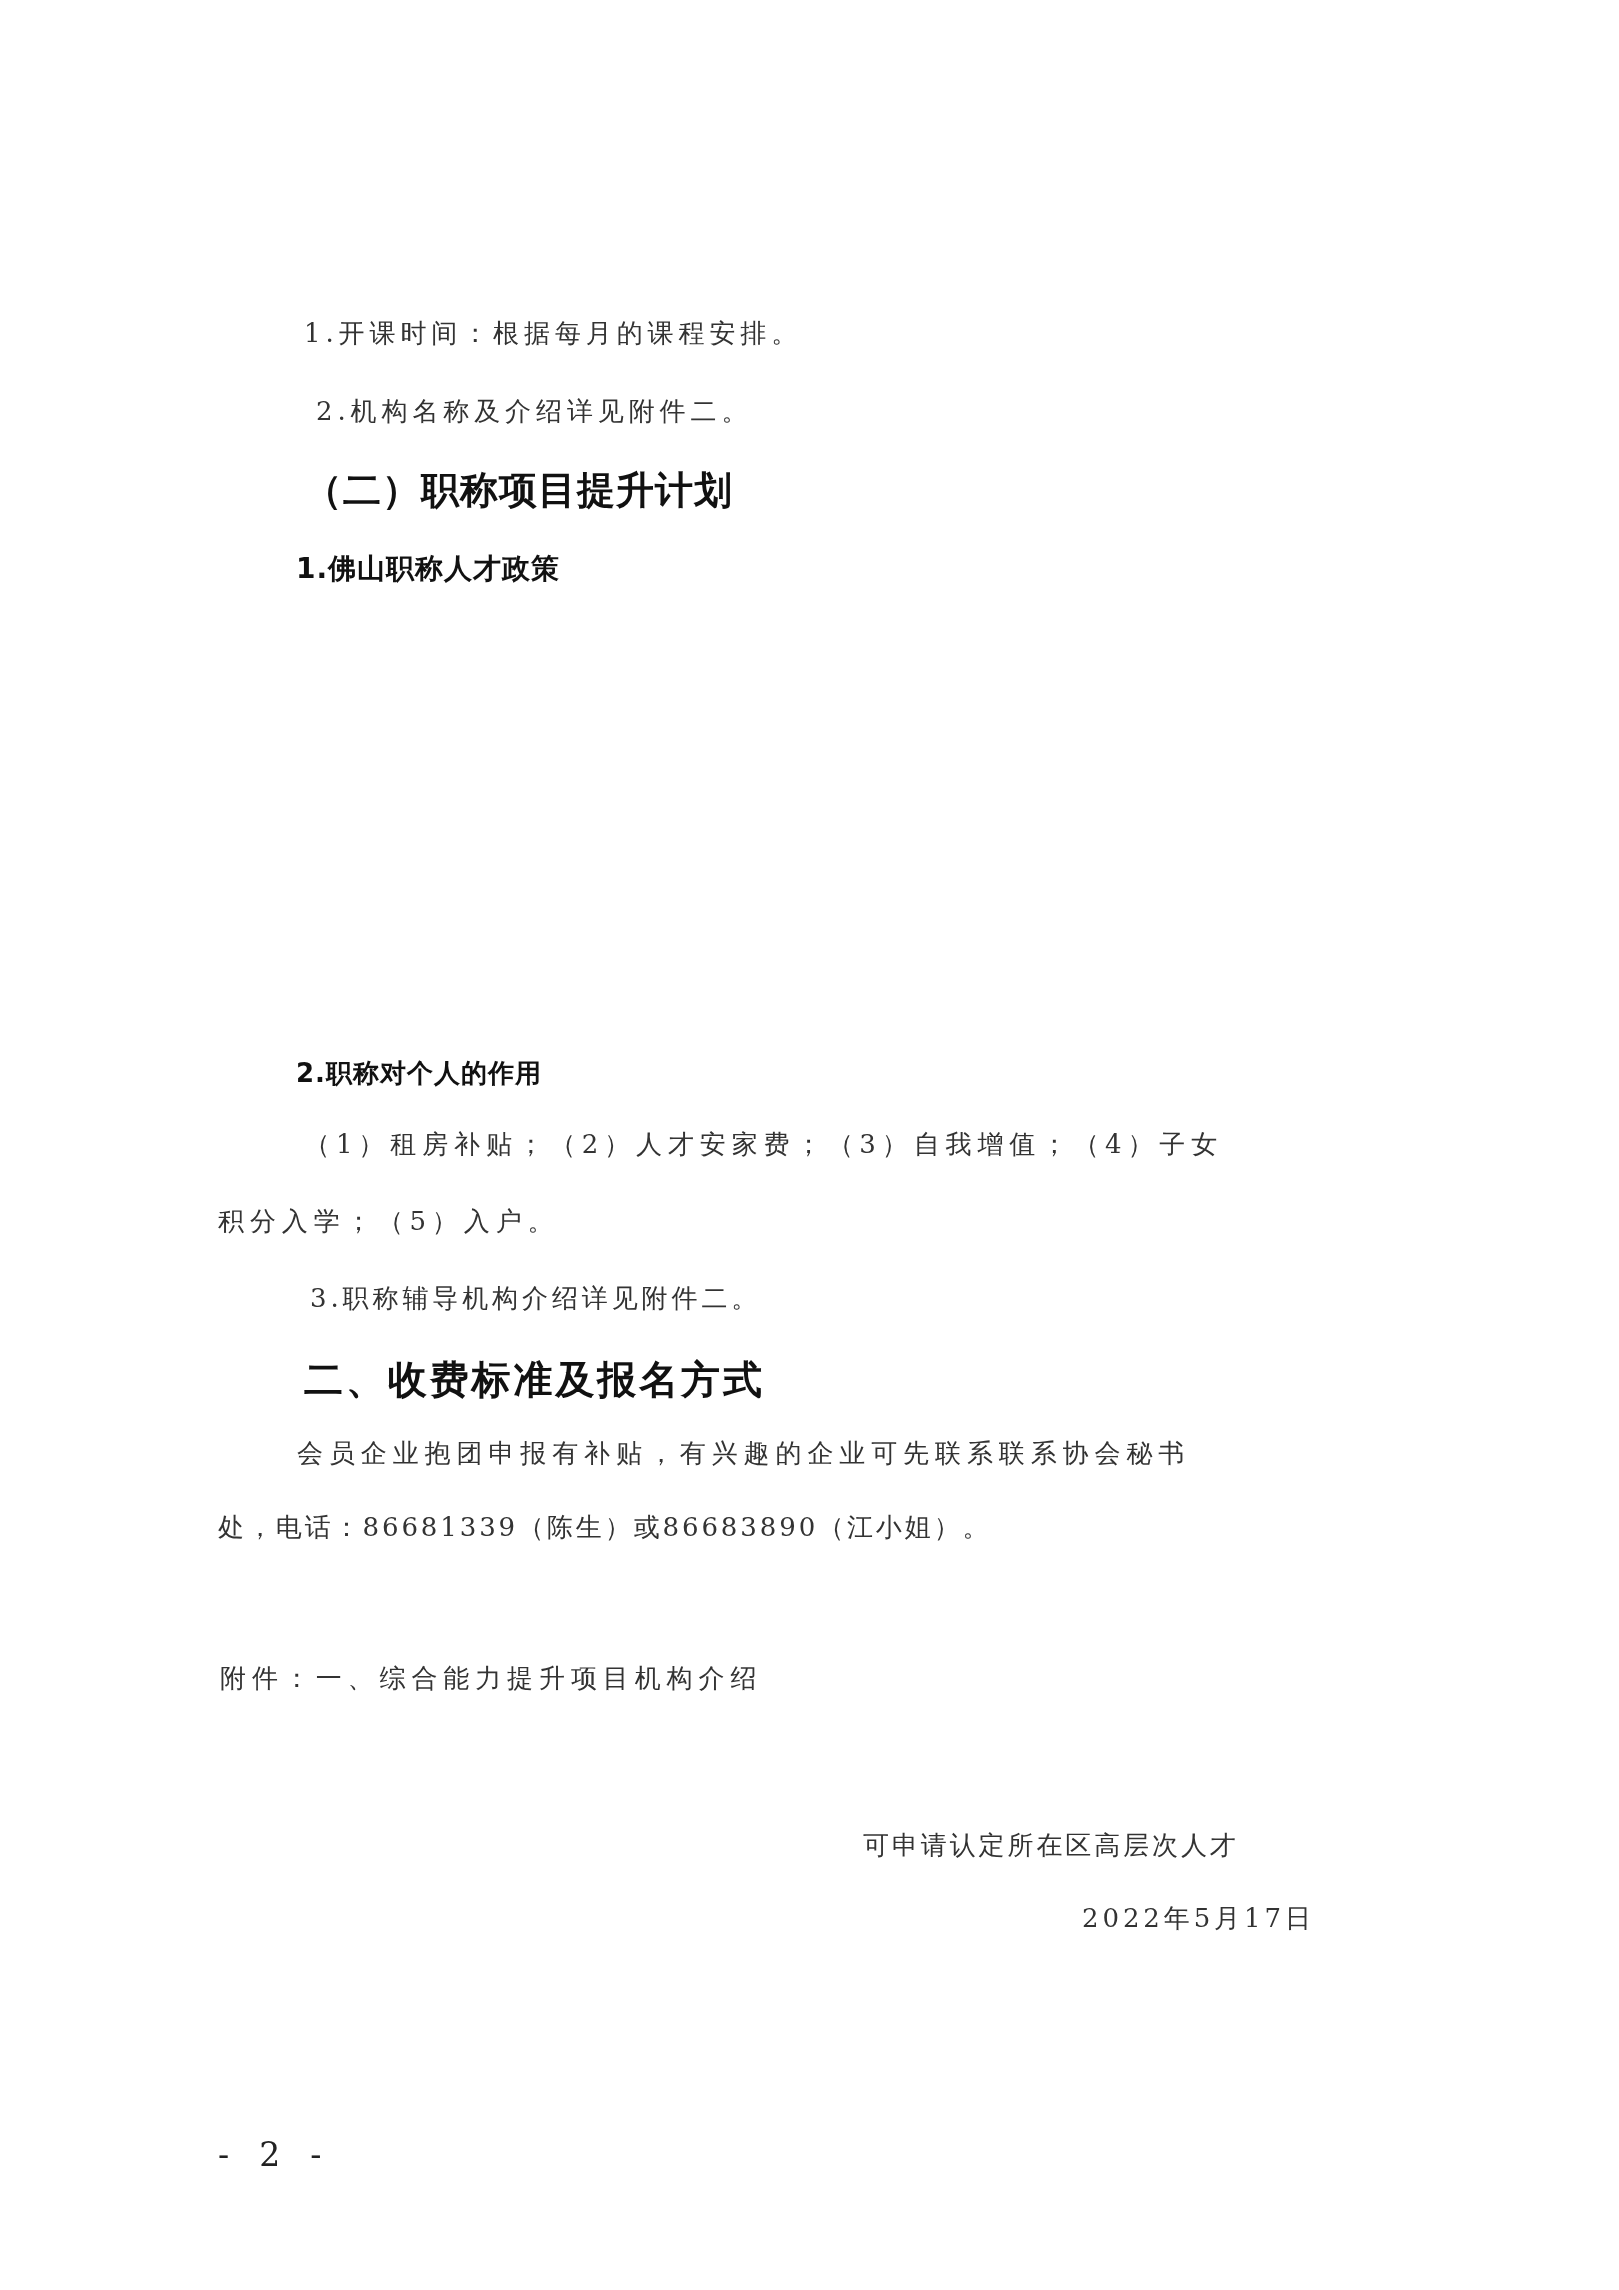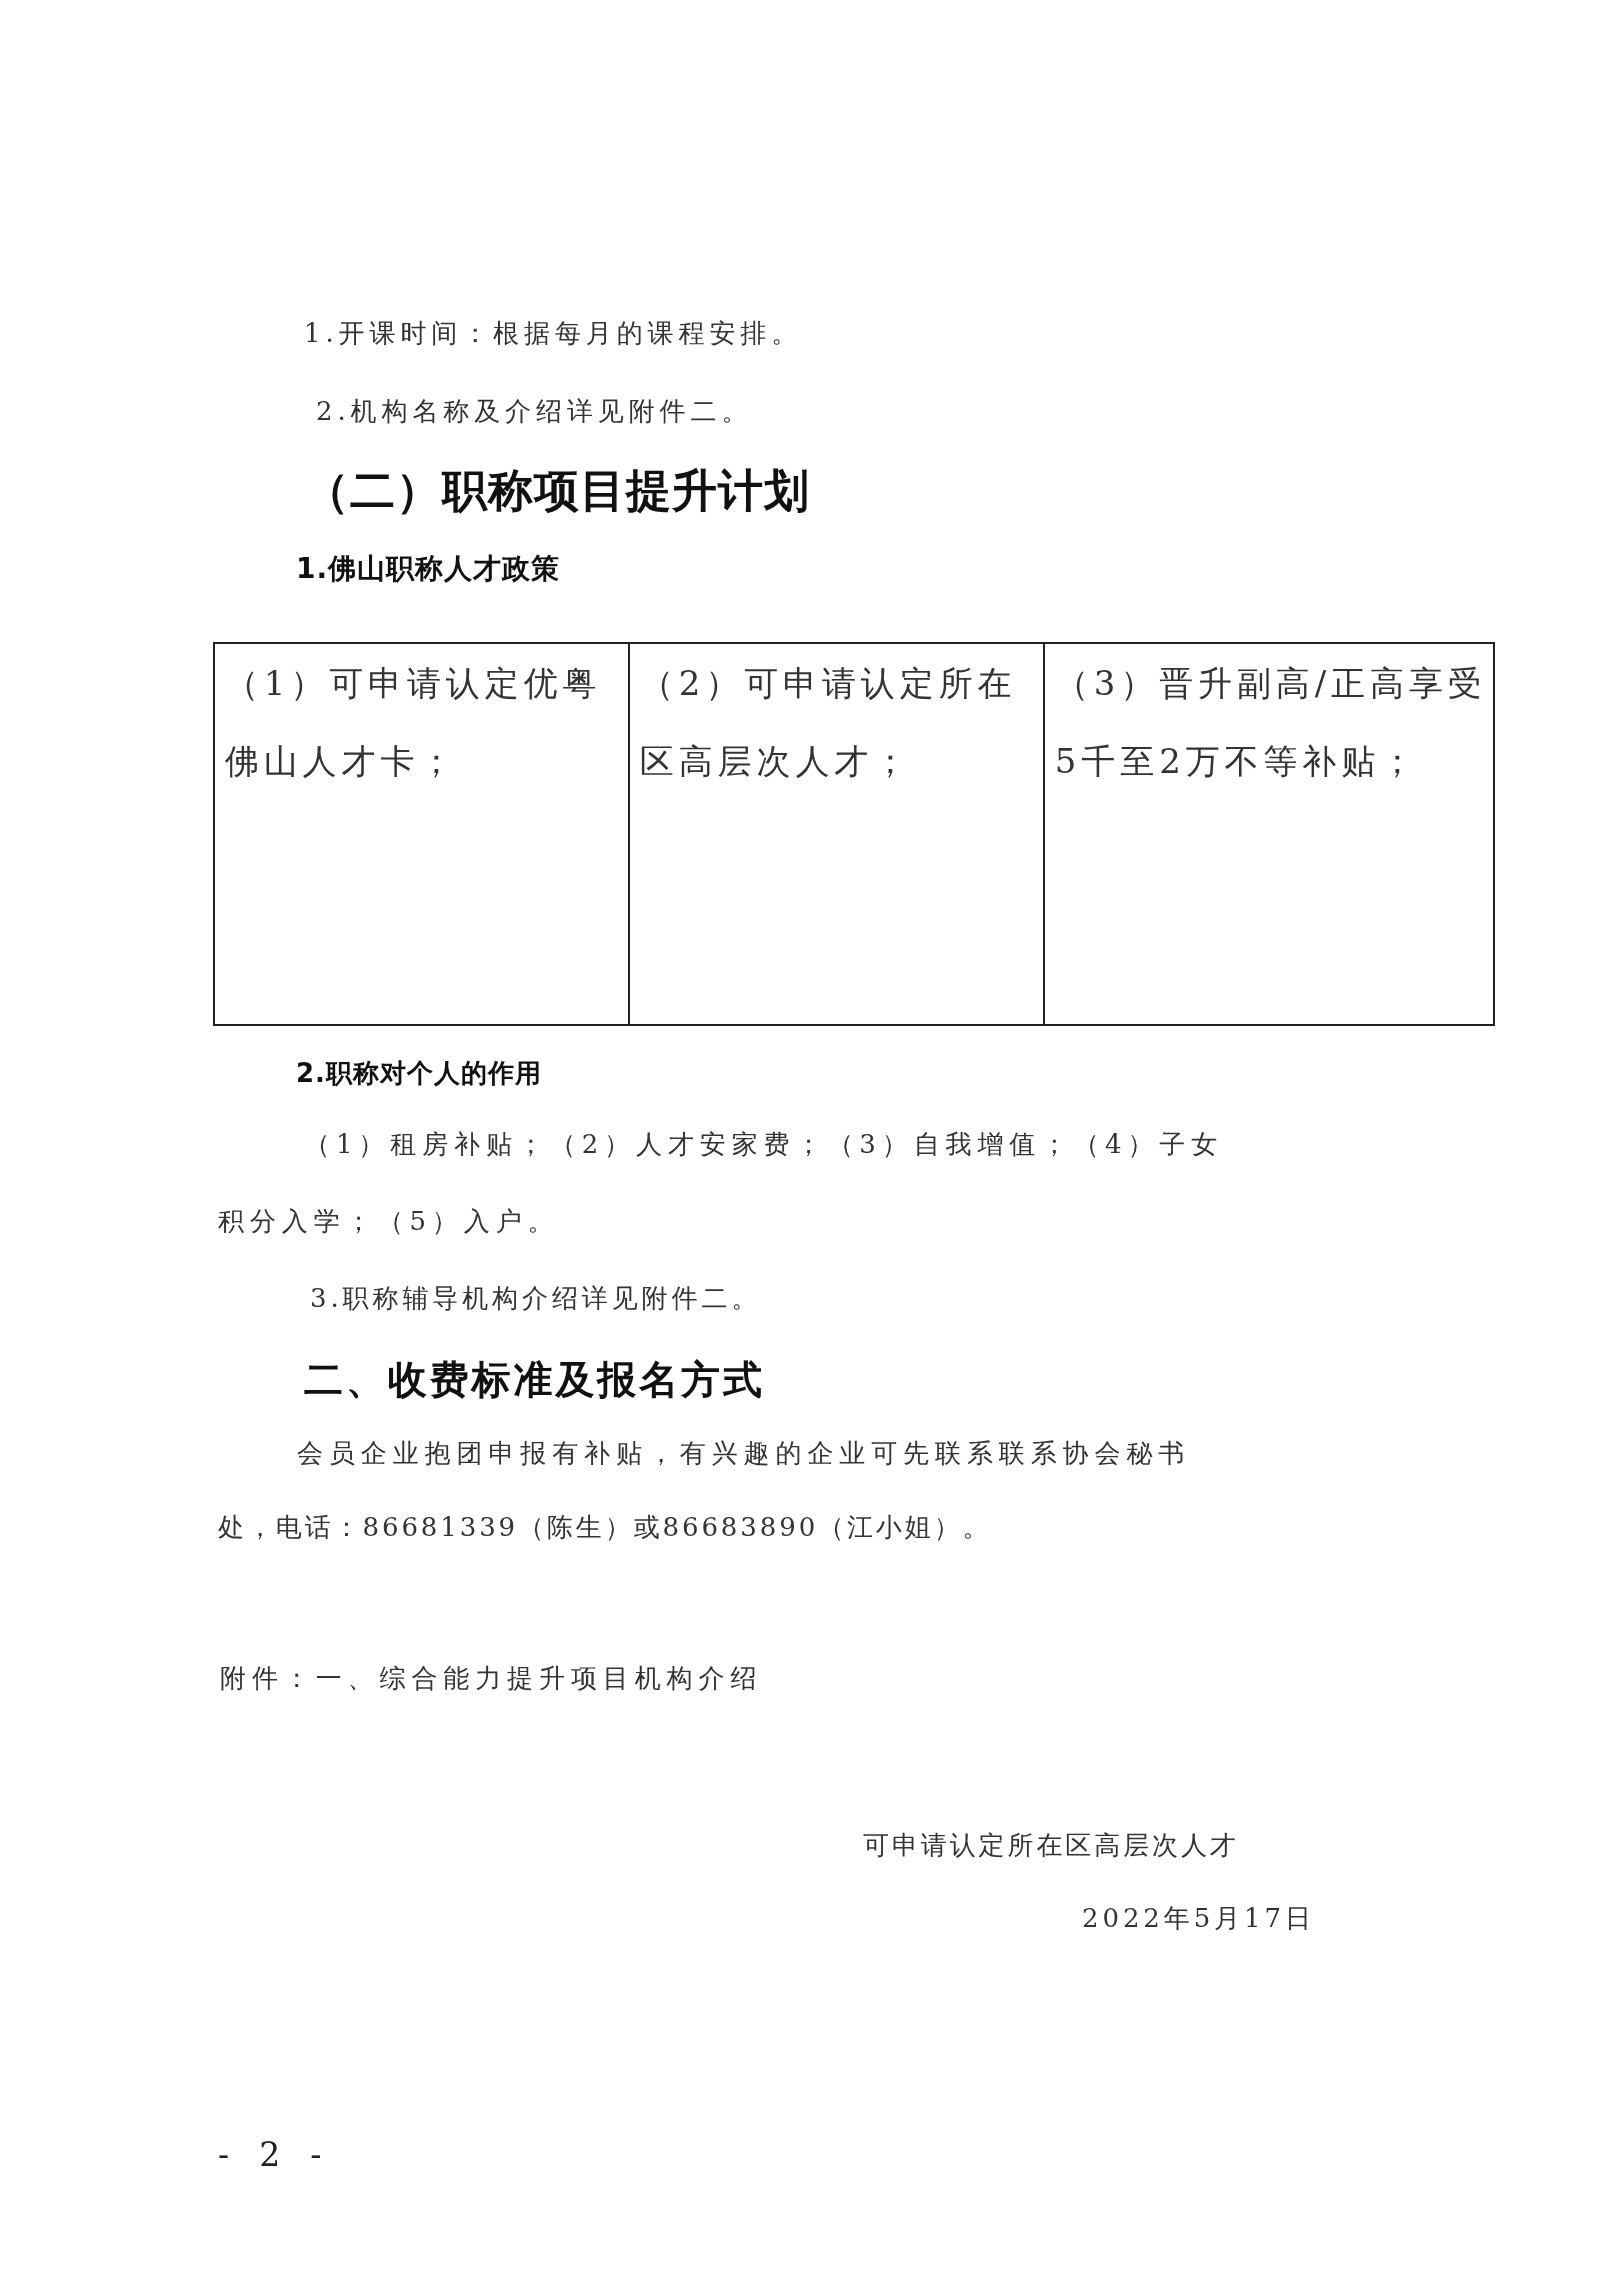--- a/index.html
+++ b/index.html
@@ -18,42 +18,31 @@
     .page-num { font-family: "DejaVu Serif", serif; font-size: 33px; letter-spacing: 9.8px; color: #222; }
   </style>
 </head>
 <body>
 
 <div>
 
   <div class="line" style="left:304px; top:312px;">1.开课时间：根据每月的课程安排。</div>
   <div class="line" style="left:304px; top:390px;margin-left:12px;">2.机构名称及介绍详见附件二。</div>
 
-  <div class="line bold" style="left:304px; top:469px; font-size:45px;">（二）职称项目提升计划</div>
+  <div class="line bold" style="left:304px; top:469px; font-size:38px;">（二）职称项目提升计划</div>
 
   <div class="line bold" style="left:296px; top:547px; font-size:28px;">1.佛山职称人才政策</div>
 
   <table class="policy-table">
     <colgroup>
       <col style="width:415px">
       <col style="width:415px">
       <col style="width:450px">
     </colgroup>
     <tbody>
-        <tr style="height:155px;">
-      <td>
-            <div class="cell-text" style="line-height:78px; padding-top:0;">（1）可申请认定优粤佛山人才卡；</div>
-          </td>
-      <td>
-            <div class="cell-text" style="line-height:78px; padding-top:0;">（2）可申请认定所在区高层次人才；</div>
-          </td>
-      <td>
-            <div class="cell-text" style="line-height:78px; padding-top:0;">（3）晋升副高/正高享受5千至2万不等补贴；</div>
-          </td>
-    </tr>
   </tbody>
     </table>
 
   <div class="line bold" style="left:296px; top:1052px;">2.职称对个人的作用</div>
   <div class="line" style="left:304px; top:1123px; letter-spacing:5.9px;">（1）租房补贴；（2）人才安家费；（3）自我增值；（4）子女</div>
   <div class="line" style="left:218px; top:1200px; letter-spacing:5.9px;">积分入学；（5）入户。</div>
 
   <div class="line" style="left:310px; top:1277px; letter-spacing:3.9px;">3.职称辅导机构介绍详见附件二。</div>
 
   <div class="line bold h1" style="left:304px; top:1358px;">二、收费标准及报名方式</div>

